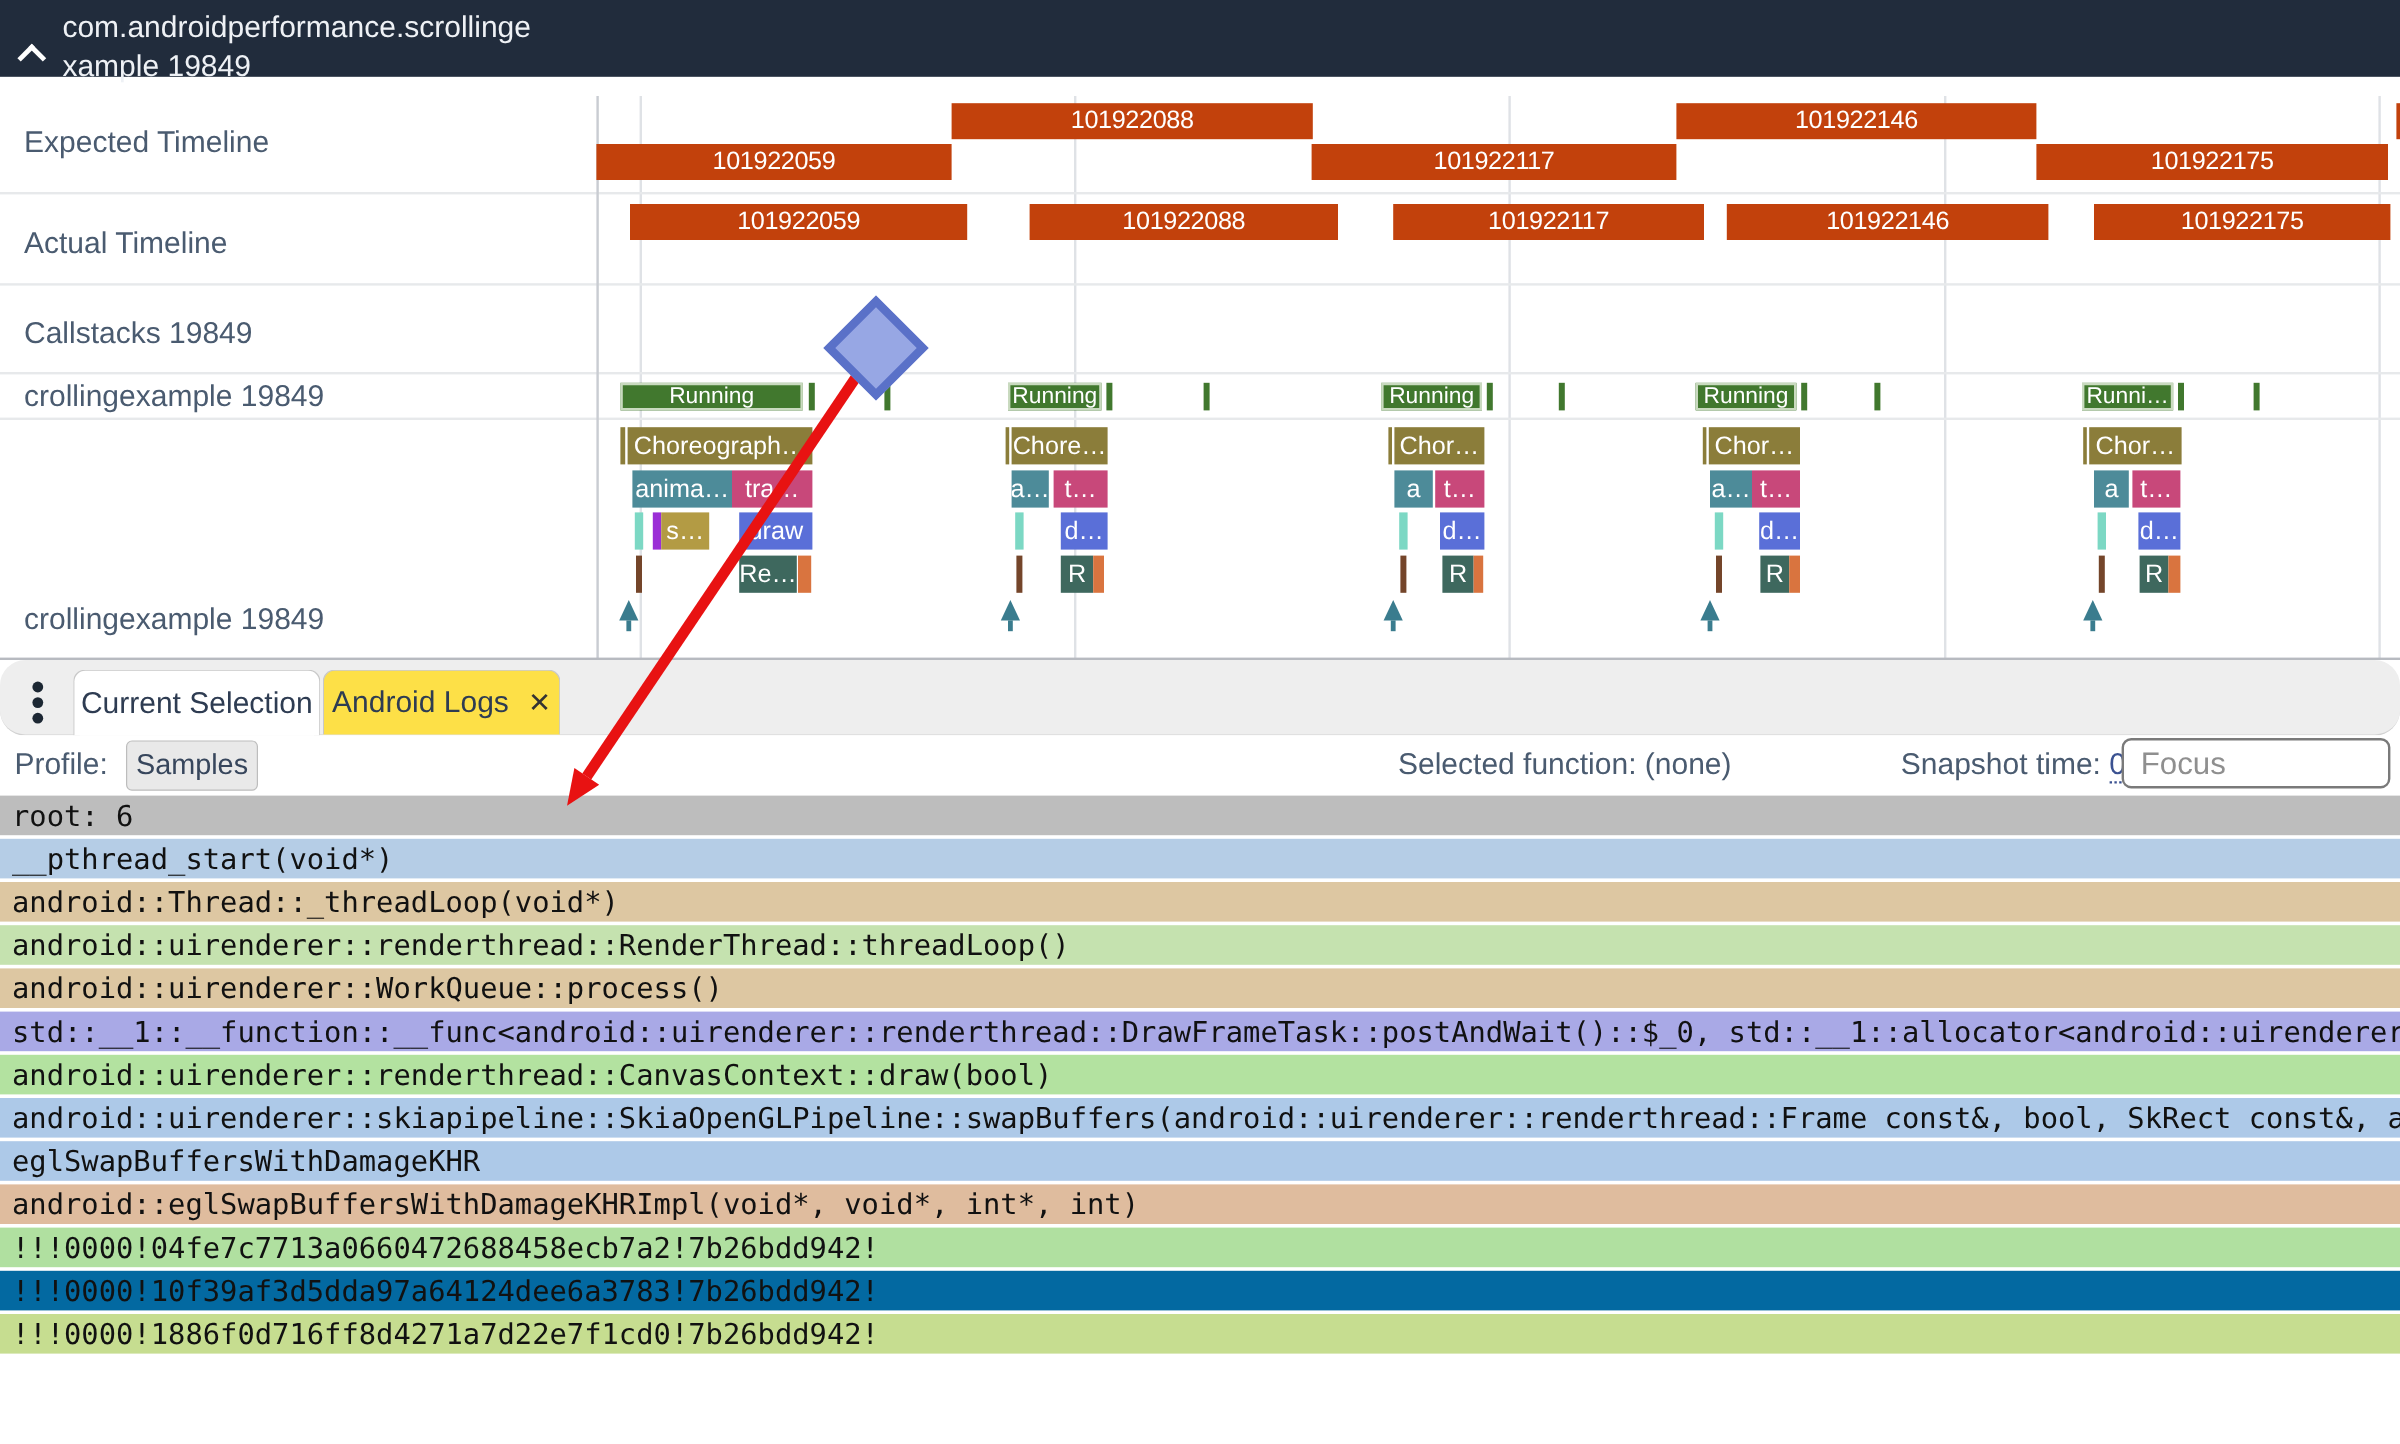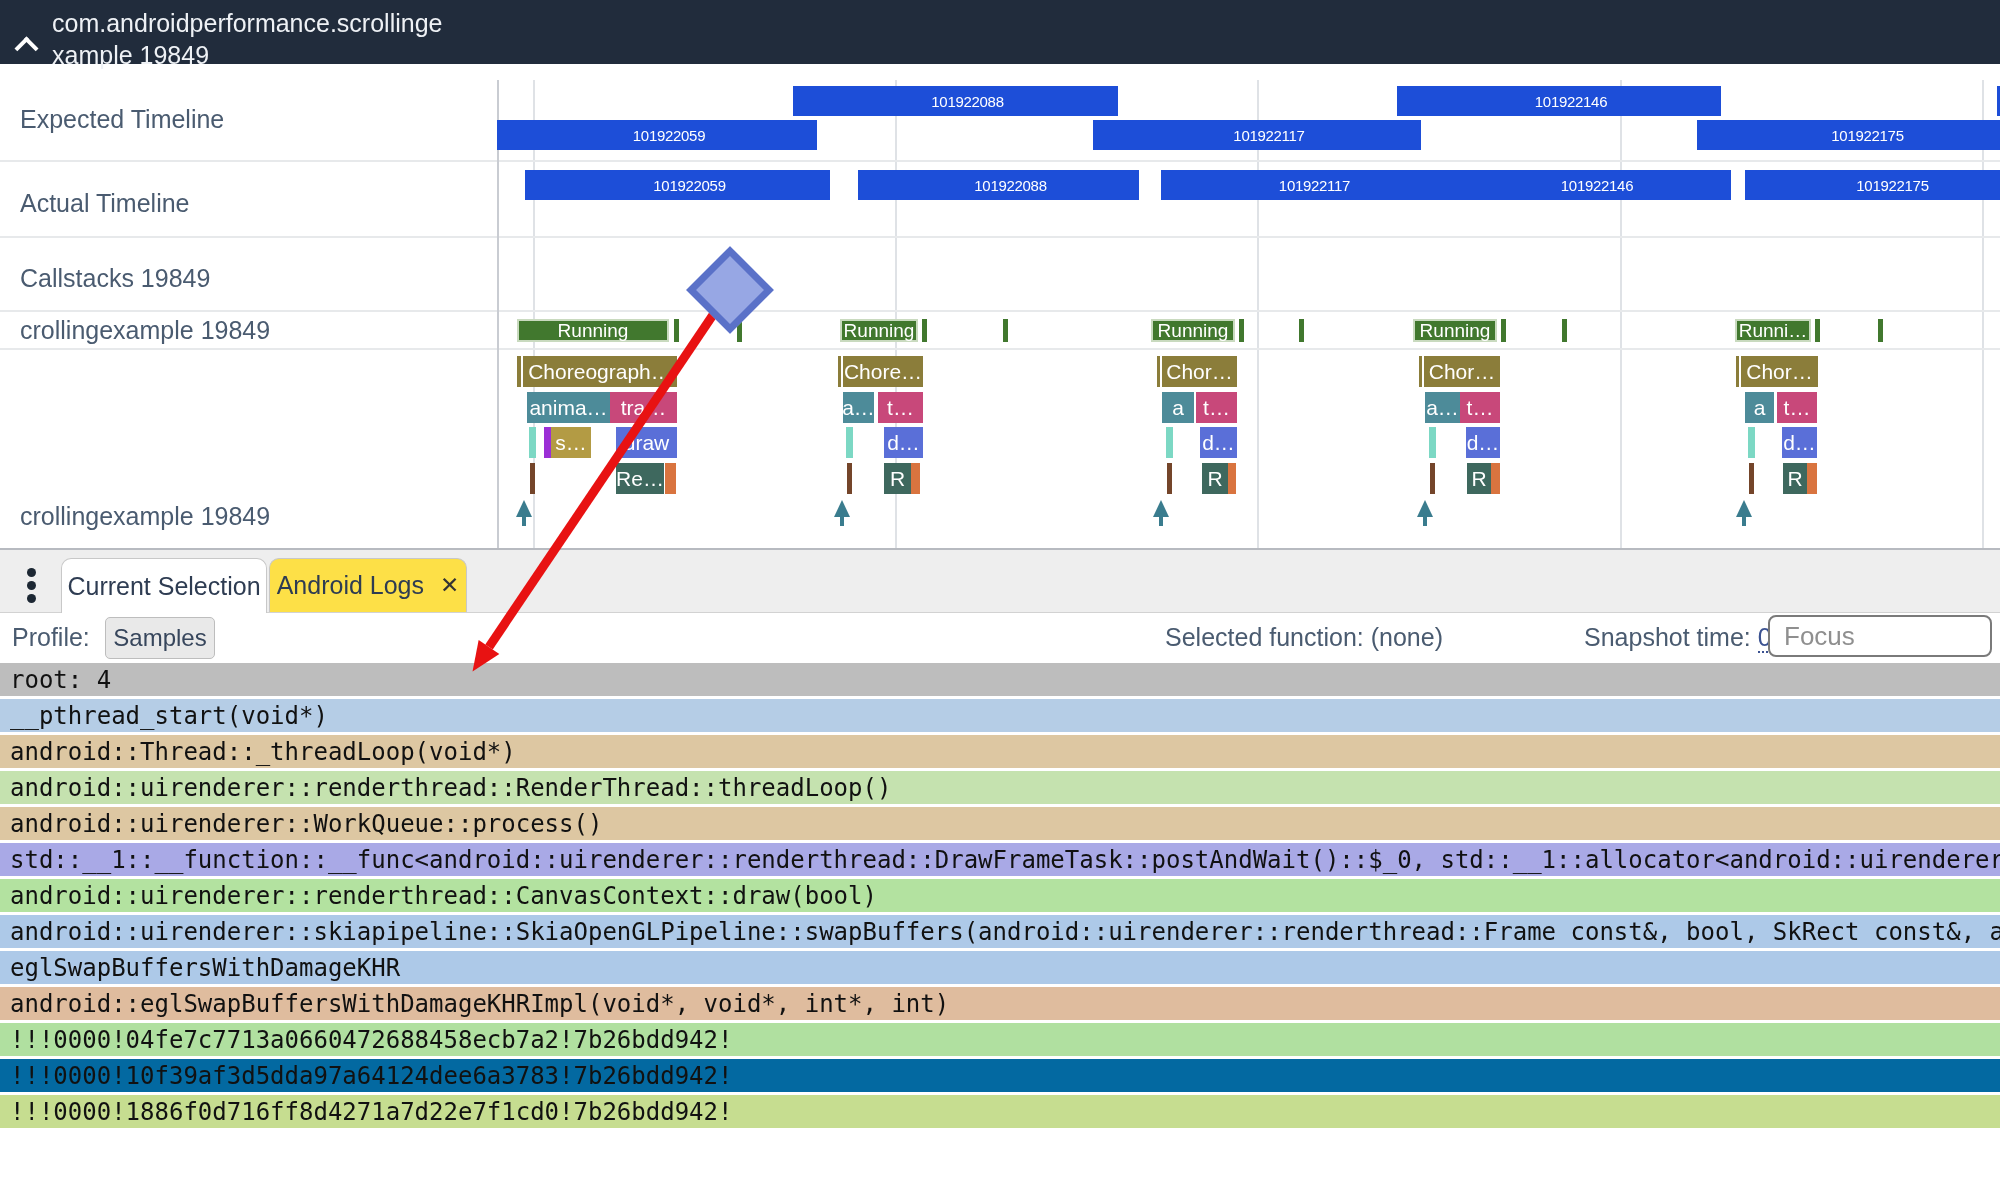--- a/index.html
+++ b/index.html
@@ -14,40 +14,40 @@
   .htitle{position:absolute;left:52px;top:7px;color:#eef1f5;font-size:25px;line-height:32px;}
 
   
   #tracks{position:absolute;inset:0;z-index:1;}
   .gridline{position:absolute;top:80px;height:469px;width:2px;background:#dfe2e6;}
   .sep{position:absolute;left:0;width:2000px;height:2px;background:#e7e9eb;}
   .panel-divider{position:absolute;left:497px;top:80px;width:2px;height:469px;background:#c9ccd2;}
   .bottom-border{position:absolute;left:0;top:548px;width:2000px;height:2px;background:#b7bac0;}
   .tlabel{position:absolute;left:20px;color:#4a5b70;font-size:25px;white-space:nowrap;}
 
-  .gbar{position:absolute;background:#1d4ed8;color:#fff;font-size:15px;letter-spacing:-0.3px;
-        display:flex;align-items:center;justify-content:center;overflow:hidden;white-space:nowrap;padding-left:24px;}
+  .gbar{position:absolute;background:#c2410c;color:#fff;font-size:21px;letter-spacing:-0.3px;
+        display:flex;align-items:center;justify-content:center;overflow:hidden;white-space:nowrap;}
   .rbar{position:absolute;background:#41782e;color:#fff;font-size:19px;font-weight:500;
         display:flex;align-items:center;justify-content:center;overflow:hidden;white-space:nowrap;
         box-shadow:inset 0 0 0 2px rgba(235,243,228,.8);}
   .rtick{position:absolute;width:5px;height:23px;top:319px;background:#41782e;}
   .fbar{position:absolute;height:31px;color:#fff;font-size:21px;font-weight:500;
         display:flex;align-items:center;justify-content:center;overflow:hidden;white-space:nowrap;}
   .fmarker{position:absolute;top:500px;width:0;height:0;
         border-left:8px solid transparent;border-right:8px solid transparent;
         border-bottom:17px solid #3a7c8e;}
   .fmarker::after{content:"";position:absolute;left:-2px;top:17px;width:4px;height:9px;background:#3a7c8e;}
 
   .diamond{position:absolute;left:699px;top:259px;width:48px;height:48px;background:#97a7e4;
         border:7px solid #5a71c8;transform:rotate(45deg);z-index:12;}
   #arrow{position:absolute;inset:0;z-index:11;pointer-events:none;}
 
   
   .tabbar{position:absolute;left:0;top:550px;width:2000px;height:62px;background:#eeeeee;
-        border-bottom:1px solid #d2d2d2;z-index:2;}
+        border-bottom:1px solid #d2d2d2;z-index:2;border-radius:21px;}
   .kebab{position:absolute;left:18px;top:14px;width:26px;height:40px;}
   .kebab i{display:block;width:9px;height:9px;border-radius:50%;background:#1c2733;margin:4px auto;}
   .tab{position:absolute;top:8px;height:54px;display:flex;align-items:center;justify-content:center;
         font-size:25px;color:#2e3c52;border:1px solid #c8c8c8;border-bottom:none;
         border-radius:10px 10px 0 0;box-sizing:border-box;}
   .tab.active{left:61px;width:206px;background:#fff;height:55px;z-index:3;}
   .tab.inactive{left:269px;width:198px;background:#fde047;}
   .tab .close{margin-left:16px;font-size:23px;color:#333;}
 
   .profilerow{position:absolute;left:0;top:613px;width:2000px;height:50px;background:#fff;z-index:2;}
@@ -207,21 +207,21 @@
   <button class="samples">Samples</button>
   <span class="selfn">Selected function: (none)</span>
   <span class="snap">
     <span>Snapshot time:</span>
     <a class="snaplink">0s</a>
   </span>
   <input class="focusbox" placeholder="Focus" style="">
 </div>
 
 <div id="stack">
-    <div class="srow" style="background: rgb(189, 189, 189);">root: 4</div>
+    <div class="srow" style="background: rgb(189, 189, 189);">root: 6</div>
     <div class="srow" style="background: rgb(181, 205, 230);">__pthread_start(void*)</div>
     <div class="srow" style="background: rgb(221, 199, 162);">android::Thread::_threadLoop(void*)</div>
     <div class="srow" style="background: rgb(197, 226, 175);">android::uirenderer::renderthread::RenderThread::threadLoop()</div>
     <div class="srow" style="background: rgb(221, 199, 162);">android::uirenderer::WorkQueue::process()</div>
     <div class="srow" style="background: rgb(169, 169, 230);">std::__1::__function::__func&lt;android::uirenderer::renderthread::DrawFrameTask::postAndWait()::$_0, std::__1::allocator&lt;android::uirenderer:</div>
     <div class="srow" style="background: rgb(179, 226, 160);">android::uirenderer::renderthread::CanvasContext::draw(bool)</div>
     <div class="srow" style="background: rgb(173, 201, 232);">android::uirenderer::skiapipeline::SkiaOpenGLPipeline::swapBuffers(android::uirenderer::renderthread::Frame const&amp;, bool, SkRect const&amp;, an</div>
     <div class="srow" style="background: rgb(173, 201, 232);">eglSwapBuffersWithDamageKHR</div>
     <div class="srow" style="background: rgb(223, 188, 158);">android::eglSwapBuffersWithDamageKHRImpl(void*, void*, int*, int)</div>
     <div class="srow" style="background: rgb(176, 224, 160);">!!!0000!04fe7c7713a0660472688458ecb7a2!7b26bdd942!</div>

